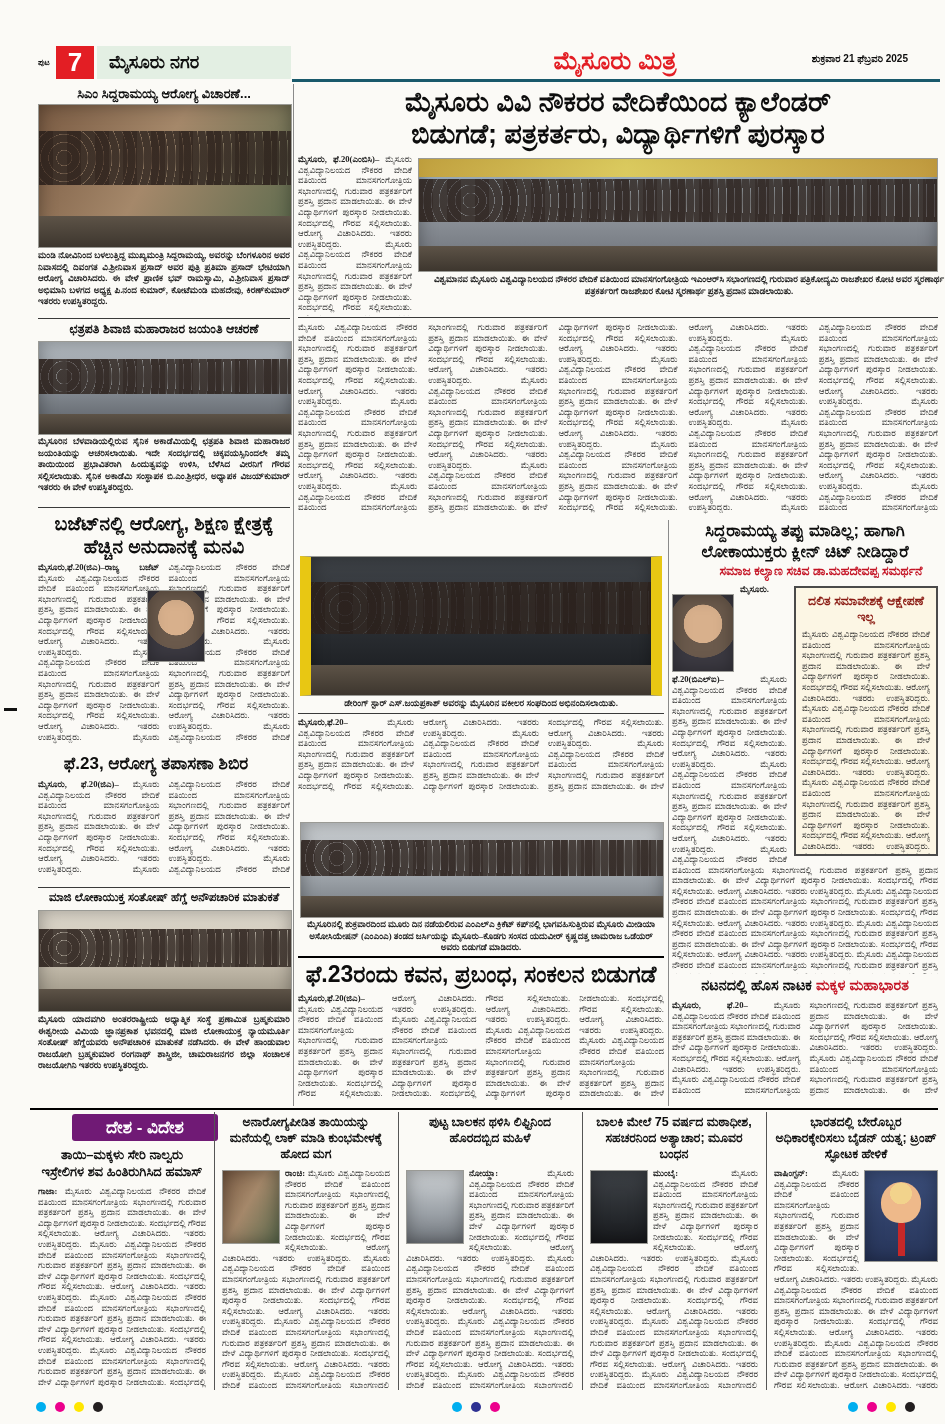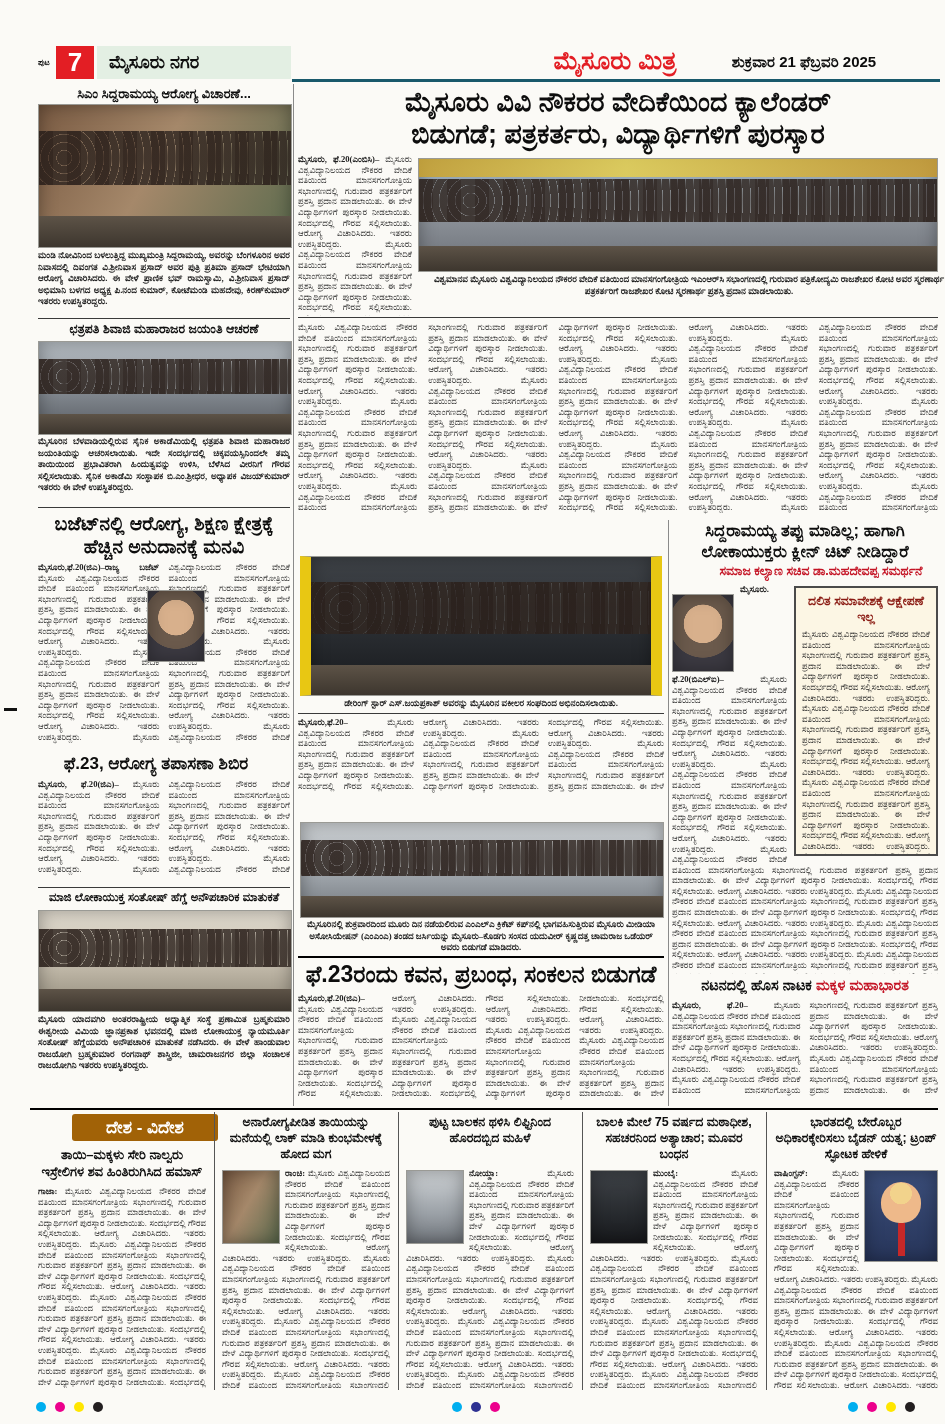--- a/index.html
+++ b/index.html
@@ -39,21 +39,21 @@
 </style>
 </head>
 <body>
 
 <div class="page">
 
   <div class="abs" style="left:38px;top:58px;width:18px;font-size:8px;font-weight:bold;">ಪುಟ</div>
   <div class="abs hl" style="left:56px;top:46px;width:38px;height:33px;background:#e31e24;color:#fff;font-size:26px;line-height:33px;">7</div>
   <div class="abs hl" style="left:97px;top:46px;width:194px;height:33px;background:#e3efe3;font-size:18px;line-height:33px;text-align:left;padding-left:12px;box-sizing:border-box;">ಮೈಸೂರು ನಗರ</div>
   <div class="abs hl" style="left:462px;top:46px;width:306px;font-size:25px;color:#e31e24;">ಮೈಸೂರು ಮಿತ್ರ</div>
-  <div class="abs hl" style="left:700px;top:53px;width:208px;font-size:15px;text-align:center;">ಶುಕ್ರವಾರ 21 ಫೆಬ್ರವರಿ 2025</div>
+  <div class="abs hl" style="left:700px;top:53px;width:208px;font-size:10px;text-align:right;">ಶುಕ್ರವಾರ 21 ಫೆಬ್ರವರಿ 2025</div>
   <div class="abs" style="left:292px;top:79px;width:648px;height:3px;background:#19596b;"></div>
 
   <div class="abs hl" style="left:298px;top:86px;width:640px;font-size:27px;line-height:32px;">
     <div>ಮೈಸೂರು ವಿವಿ ನೌಕರರ ವೇದಿಕೆಯಿಂದ ಕ್ಯಾಲೆಂಡರ್</div>
     <div>ಬಿಡುಗಡೆ; ಪತ್ರಕರ್ತರು, ವಿದ್ಯಾರ್ಥಿಗಳಿಗೆ ಪುರಸ್ಕಾರ</div>
   </div>
 
   <div class="abs tx" style="left:298px;top:154px;width:114px;height:162px;">
     <span class="dl">ಮೈಸೂರು, ಫೆ.20(ಎಂಬಿಸಿ)–</span>
     <span>ಮೈಸೂರು ವಿಶ್ವವಿದ್ಯಾನಿಲಯದ ನೌಕರರ ವೇದಿಕೆ ವತಿಯಿಂದ ಮಾನಸಗಂಗೋತ್ರಿಯ ಸಭಾಂಗಣದಲ್ಲಿ ಗುರುವಾರ ಪತ್ರಕರ್ತರಿಗೆ ಪ್ರಶಸ್ತಿ ಪ್ರದಾನ ಮಾಡಲಾಯಿತು. ಈ ವೇಳೆ ವಿದ್ಯಾರ್ಥಿಗಳಿಗೆ ಪುರಸ್ಕಾರ ನೀಡಲಾಯಿತು. ಸಂದರ್ಭದಲ್ಲಿ ಗೌರವ ಸಲ್ಲಿಸಲಾಯಿತು. ಆರೋಗ್ಯ ವಿಚಾರಿಸಿದರು. ಇತರರು ಉಪಸ್ಥಿತರಿದ್ದರು. ಮೈಸೂರು ವಿಶ್ವವಿದ್ಯಾನಿಲಯದ ನೌಕರರ ವೇದಿಕೆ ವತಿಯಿಂದ ಮಾನಸಗಂಗೋತ್ರಿಯ ಸಭಾಂಗಣದಲ್ಲಿ ಗುರುವಾರ ಪತ್ರಕರ್ತರಿಗೆ ಪ್ರಶಸ್ತಿ ಪ್ರದಾನ ಮಾಡಲಾಯಿತು. ಈ ವೇಳೆ ವಿದ್ಯಾರ್ಥಿಗಳಿಗೆ ಪುರಸ್ಕಾರ ನೀಡಲಾಯಿತು. ಸಂದರ್ಭದಲ್ಲಿ ಗೌರವ ಸಲ್ಲಿಸಲಾಯಿತು. ಆರೋಗ್ಯ ವಿಚಾರಿಸಿದರು. ಇತರರು ಉಪಸ್ಥಿತರಿದ್ದರು. ಮೈಸೂರು ವಿಶ್ವವಿದ್ಯಾನಿಲಯದ ನೌಕರರ ವೇದಿಕೆ ವತಿಯಿಂದ ಮಾನಸಗಂಗೋತ್ರಿಯ ಸಭಾಂಗಣದಲ್ಲಿ ಗುರುವಾರ ಪತ್ರಕರ್ತರಿಗೆ ಪ್ರಶಸ್ತಿ ಪ್ರದಾನ ಮಾಡಲಾಯಿತು. ಈ ವೇಳೆ ವಿದ್ಯಾರ್ಥಿಗಳಿಗೆ ಪುರಸ್ಕಾರ ನೀಡಲಾಯಿತು. ಸಂದರ್ಭದಲ್ಲಿ ಗೌರವ ಸಲ್ಲಿಸಲಾಯಿತು. ಆರೋಗ್ಯ ವಿಚಾರಿಸಿದರು. ಇತರರು ಉಪಸ್ಥಿತರಿದ್ದರು. </span>
@@ -151,21 +151,21 @@
     <span>ನಟನದಲ್ಲಿ ಹೊಸ ನಾಟಕ</span>
     <span style="color:#c41425;">ಮಕ್ಕಳ ಮಹಾಭಾರತ</span>
   </div>
   <div class="abs tx cols2" style="left:672px;top:1000px;width:266px;height:104px;">
     <span class="dl">ಮೈಸೂರು, ಫೆ.20–</span>
     <span>ಮೈಸೂರು ವಿಶ್ವವಿದ್ಯಾನಿಲಯದ ನೌಕರರ ವೇದಿಕೆ ವತಿಯಿಂದ ಮಾನಸಗಂಗೋತ್ರಿಯ ಸಭಾಂಗಣದಲ್ಲಿ ಗುರುವಾರ ಪತ್ರಕರ್ತರಿಗೆ ಪ್ರಶಸ್ತಿ ಪ್ರದಾನ ಮಾಡಲಾಯಿತು. ಈ ವೇಳೆ ವಿದ್ಯಾರ್ಥಿಗಳಿಗೆ ಪುರಸ್ಕಾರ ನೀಡಲಾಯಿತು. ಸಂದರ್ಭದಲ್ಲಿ ಗೌರವ ಸಲ್ಲಿಸಲಾಯಿತು. ಆರೋಗ್ಯ ವಿಚಾರಿಸಿದರು. ಇತರರು ಉಪಸ್ಥಿತರಿದ್ದರು. ಮೈಸೂರು ವಿಶ್ವವಿದ್ಯಾನಿಲಯದ ನೌಕರರ ವೇದಿಕೆ ವತಿಯಿಂದ ಮಾನಸಗಂಗೋತ್ರಿಯ ಸಭಾಂಗಣದಲ್ಲಿ ಗುರುವಾರ ಪತ್ರಕರ್ತರಿಗೆ ಪ್ರಶಸ್ತಿ ಪ್ರದಾನ ಮಾಡಲಾಯಿತು. ಈ ವೇಳೆ ವಿದ್ಯಾರ್ಥಿಗಳಿಗೆ ಪುರಸ್ಕಾರ ನೀಡಲಾಯಿತು. ಸಂದರ್ಭದಲ್ಲಿ ಗೌರವ ಸಲ್ಲಿಸಲಾಯಿತು. ಆರೋಗ್ಯ ವಿಚಾರಿಸಿದರು. ಇತರರು ಉಪಸ್ಥಿತರಿದ್ದರು. ಮೈಸೂರು ವಿಶ್ವವಿದ್ಯಾನಿಲಯದ ನೌಕರರ ವೇದಿಕೆ ವತಿಯಿಂದ ಮಾನಸಗಂಗೋತ್ರಿಯ ಸಭಾಂಗಣದಲ್ಲಿ ಗುರುವಾರ ಪತ್ರಕರ್ತರಿಗೆ ಪ್ರಶಸ್ತಿ ಪ್ರದಾನ ಮಾಡಲಾಯಿತು. ಈ ವೇಳೆ ವಿದ್ಯಾರ್ಥಿಗಳಿಗೆ ಪುರಸ್ಕಾರ ನೀಡಲಾಯಿತು. ಸಂದರ್ಭದಲ್ಲಿ ಗೌರವ ಸಲ್ಲಿಸಲಾಯಿತು. ಆರೋಗ್ಯ ವಿಚಾರಿಸಿದರು. ಇತರರು ಉಪಸ್ಥಿತರಿದ್ದರು. ಮೈಸೂರು ವಿಶ್ವವಿದ್ಯಾನಿಲಯದ ನೌಕರರ ವೇದಿಕೆ ವತಿಯಿಂದ ಮಾನಸಗಂಗೋತ್ರಿಯ ಸಭಾಂಗಣದಲ್ಲಿ ಗುರುವಾರ ಪತ್ರಕರ್ತರಿಗೆ ಪ್ರಶಸ್ತಿ ಪ್ರದಾನ ಮಾಡಲಾಯಿತು. ಈ ವೇಳೆ ವಿದ್ಯಾರ್ಥಿಗಳಿಗೆ ಪುರಸ್ಕಾರ ನೀಡಲಾಯಿತು. ಸಂದರ್ಭದಲ್ಲಿ ಗೌರವ ಸಲ್ಲಿಸಲಾಯಿತು. ಆರೋಗ್ಯ ವಿಚಾರಿಸಿದರು. ಇತರರು ಉಪಸ್ಥಿತರಿದ್ದರು. </span>
   </div>
 
   <div class="abs" style="left:30px;top:1108px;width:908px;height:2px;background:#000;"></div>
 
-  <div class="abs hl" style="left:72px;top:1114px;width:146px;height:27px;background:#a16207;color:#fff;font-size:17px;line-height:27px;border-radius:3px;">ದೇಶ - ವಿದೇಶ</div>
+  <div class="abs hl" style="left:72px;top:1114px;width:146px;height:27px;background:#701a75;color:#fff;font-size:17px;line-height:27px;border-radius:3px;">ದೇಶ - ವಿದೇಶ</div>
 
   <div class="abs vrule" style="left:214px;top:1112px;height:278px;background:#555;"></div>
   <div class="abs vrule" style="left:398px;top:1112px;height:278px;background:#555;"></div>
   <div class="abs vrule" style="left:582px;top:1112px;height:278px;background:#555;"></div>
   <div class="abs vrule" style="left:766px;top:1112px;height:278px;background:#555;"></div>
 
   <div class="abs hl" style="left:38px;top:1146px;width:168px;font-size:13px;line-height:17px;">ತಾಯಿ–ಮಕ್ಕಳು ಸೇರಿ ನಾಲ್ವರು ಇಸ್ರೇಲಿಗಳ ಶವ ಹಿಂತಿರುಗಿಸಿದ ಹಮಾಸ್</div>
   <div class="abs tx" style="left:38px;top:1186px;width:168px;height:202px;">
     <span class="dl">ಗಾಜಾ:</span>
     <span>ಮೈಸೂರು ವಿಶ್ವವಿದ್ಯಾನಿಲಯದ ನೌಕರರ ವೇದಿಕೆ ವತಿಯಿಂದ ಮಾನಸಗಂಗೋತ್ರಿಯ ಸಭಾಂಗಣದಲ್ಲಿ ಗುರುವಾರ ಪತ್ರಕರ್ತರಿಗೆ ಪ್ರಶಸ್ತಿ ಪ್ರದಾನ ಮಾಡಲಾಯಿತು. ಈ ವೇಳೆ ವಿದ್ಯಾರ್ಥಿಗಳಿಗೆ ಪುರಸ್ಕಾರ ನೀಡಲಾಯಿತು. ಸಂದರ್ಭದಲ್ಲಿ ಗೌರವ ಸಲ್ಲಿಸಲಾಯಿತು. ಆರೋಗ್ಯ ವಿಚಾರಿಸಿದರು. ಇತರರು ಉಪಸ್ಥಿತರಿದ್ದರು. ಮೈಸೂರು ವಿಶ್ವವಿದ್ಯಾನಿಲಯದ ನೌಕರರ ವೇದಿಕೆ ವತಿಯಿಂದ ಮಾನಸಗಂಗೋತ್ರಿಯ ಸಭಾಂಗಣದಲ್ಲಿ ಗುರುವಾರ ಪತ್ರಕರ್ತರಿಗೆ ಪ್ರಶಸ್ತಿ ಪ್ರದಾನ ಮಾಡಲಾಯಿತು. ಈ ವೇಳೆ ವಿದ್ಯಾರ್ಥಿಗಳಿಗೆ ಪುರಸ್ಕಾರ ನೀಡಲಾಯಿತು. ಸಂದರ್ಭದಲ್ಲಿ ಗೌರವ ಸಲ್ಲಿಸಲಾಯಿತು. ಆರೋಗ್ಯ ವಿಚಾರಿಸಿದರು. ಇತರರು ಉಪಸ್ಥಿತರಿದ್ದರು. ಮೈಸೂರು ವಿಶ್ವವಿದ್ಯಾನಿಲಯದ ನೌಕರರ ವೇದಿಕೆ ವತಿಯಿಂದ ಮಾನಸಗಂಗೋತ್ರಿಯ ಸಭಾಂಗಣದಲ್ಲಿ ಗುರುವಾರ ಪತ್ರಕರ್ತರಿಗೆ ಪ್ರಶಸ್ತಿ ಪ್ರದಾನ ಮಾಡಲಾಯಿತು. ಈ ವೇಳೆ ವಿದ್ಯಾರ್ಥಿಗಳಿಗೆ ಪುರಸ್ಕಾರ ನೀಡಲಾಯಿತು. ಸಂದರ್ಭದಲ್ಲಿ ಗೌರವ ಸಲ್ಲಿಸಲಾಯಿತು. ಆರೋಗ್ಯ ವಿಚಾರಿಸಿದರು. ಇತರರು ಉಪಸ್ಥಿತರಿದ್ದರು. ಮೈಸೂರು ವಿಶ್ವವಿದ್ಯಾನಿಲಯದ ನೌಕರರ ವೇದಿಕೆ ವತಿಯಿಂದ ಮಾನಸಗಂಗೋತ್ರಿಯ ಸಭಾಂಗಣದಲ್ಲಿ ಗುರುವಾರ ಪತ್ರಕರ್ತರಿಗೆ ಪ್ರಶಸ್ತಿ ಪ್ರದಾನ ಮಾಡಲಾಯಿತು. ಈ ವೇಳೆ ವಿದ್ಯಾರ್ಥಿಗಳಿಗೆ ಪುರಸ್ಕಾರ ನೀಡಲಾಯಿತು. ಸಂದರ್ಭದಲ್ಲಿ ಗೌರವ ಸಲ್ಲಿಸಲಾಯಿತು. ಆರೋಗ್ಯ ವಿಚಾರಿಸಿದರು. ಇತರರು ಉಪಸ್ಥಿತರಿದ್ದರು. ಮೈಸೂರು ವಿಶ್ವವಿದ್ಯಾನಿಲಯದ ನೌಕರರ ವೇದಿಕೆ ವತಿಯಿಂದ ಮಾನಸಗಂಗೋತ್ರಿಯ ಸಭಾಂಗಣದಲ್ಲಿ ಗುರುವಾರ ಪತ್ರಕರ್ತರಿಗೆ ಪ್ರಶಸ್ತಿ ಪ್ರದಾನ ಮಾಡಲಾಯಿತು. ಈ ವೇಳೆ ವಿದ್ಯಾರ್ಥಿಗಳಿಗೆ ಪುರಸ್ಕಾರ ನೀಡಲಾಯಿತು. ಸಂದರ್ಭದಲ್ಲಿ ಗೌರವ ಸಲ್ಲಿಸಲಾಯಿತು. ಆರೋಗ್ಯ ವಿಚಾರಿಸಿದರು. ಇತರರು ಉಪಸ್ಥಿತರಿದ್ದರು. ಮೈಸೂರು ವಿಶ್ವವಿದ್ಯಾನಿಲಯದ ನೌಕರರ ವೇದಿಕೆ ವತಿಯಿಂದ ಮಾನಸಗಂಗೋತ್ರಿಯ ಸಭಾಂಗಣದಲ್ಲಿ ಗುರುವಾರ ಪತ್ರಕರ್ತರಿಗೆ ಪ್ರಶಸ್ತಿ ಪ್ರದಾನ ಮಾಡಲಾಯಿತು. ಈ ವೇಳೆ ವಿದ್ಯಾರ್ಥಿಗಳಿಗೆ ಪುರಸ್ಕಾರ ನೀಡಲಾಯಿತು. ಸಂದರ್ಭದಲ್ಲಿ ಗೌರವ ಸಲ್ಲಿಸಲಾಯಿತು. ಆರೋಗ್ಯ ವಿಚಾರಿಸಿದರು. ಇತರರು ಉಪಸ್ಥಿತರಿದ್ದರು. </span>

